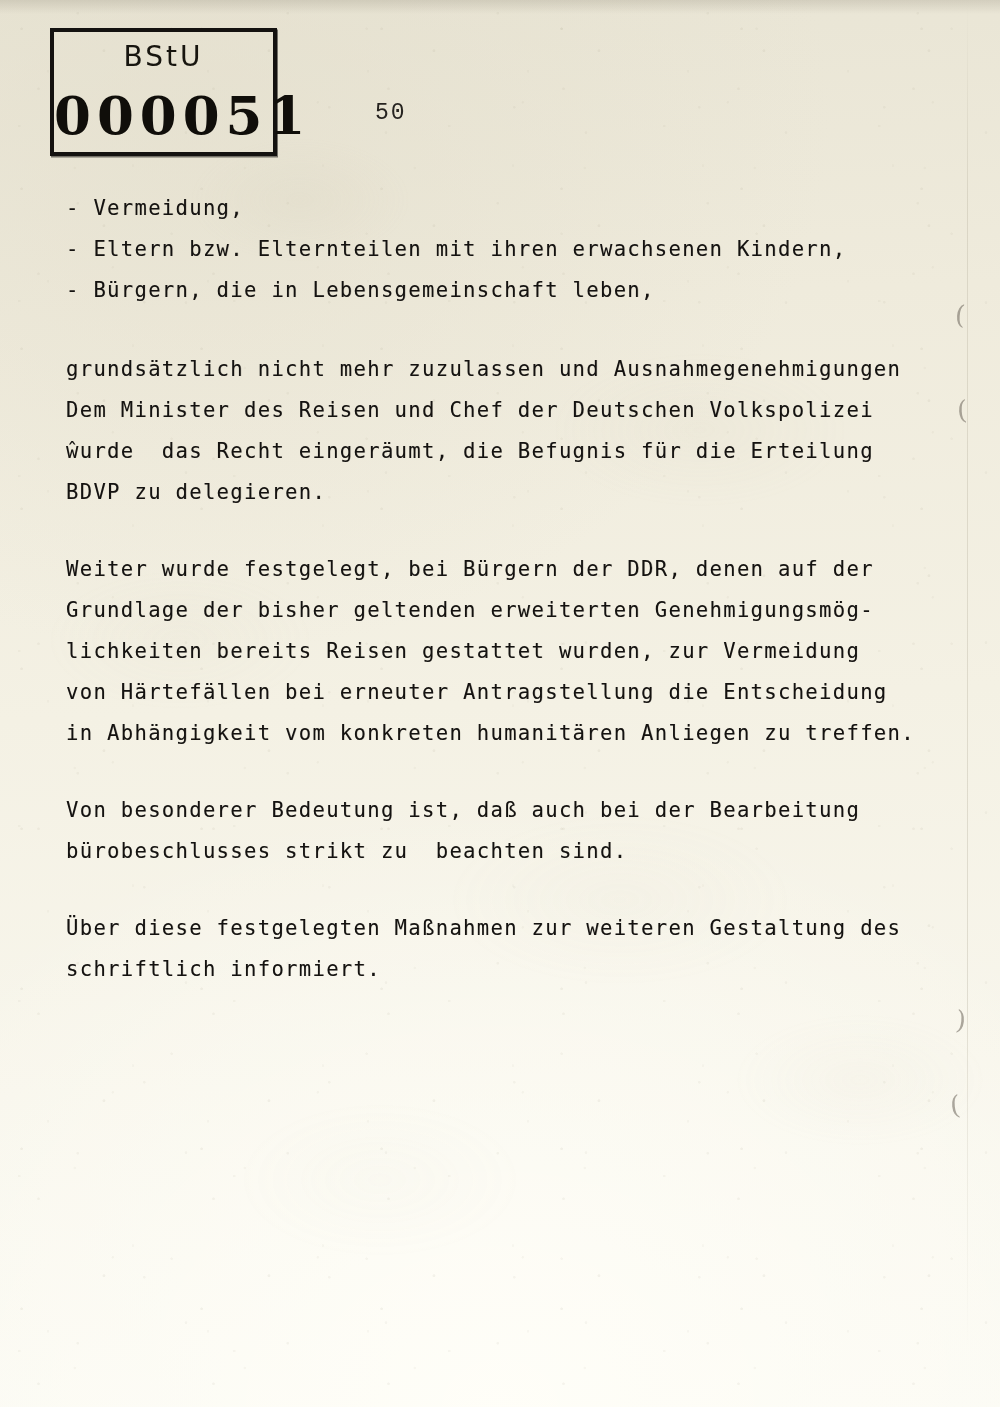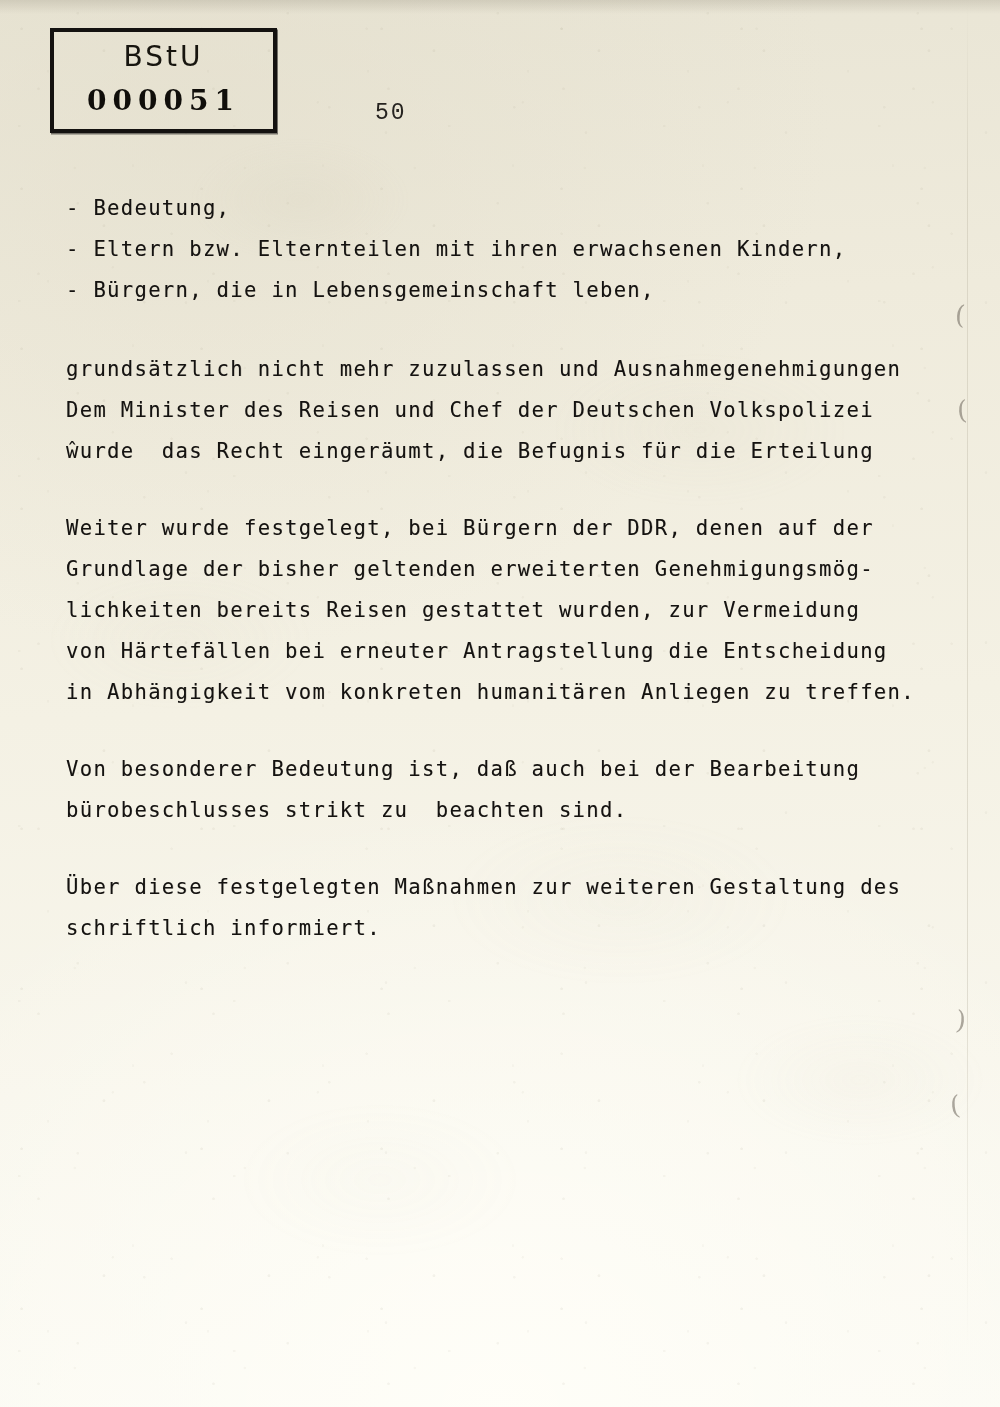--- a/index.html
+++ b/index.html
@@ -62,21 +62,21 @@
       radial-gradient(ellipse 180px 95px  at 860px 1080px, rgba(198,190,166,0.18), transparent 72%),
       radial-gradient(ellipse 200px 110px at 380px 1180px, rgba(200,193,170,0.12), transparent 74%);
   }
 
   
   .stamp-box {
     position: absolute;
     left: 50px;
     top: 28px;
     width: 227px;
-    height: 105px;
+    height: 128px;
     border: 4px solid #141210;
     box-sizing: border-box;
     box-shadow: 1px 1.5px 0 rgba(20,18,16,0.55);
   }
   .stamp-title {
     position: absolute;
     left: 0; right: 0;
     top: 8px;
     text-align: center;
     font-family: "DejaVu Sans", "Liberation Sans", sans-serif;
@@ -84,21 +84,21 @@
     letter-spacing: 3px;
     color: #17150f;
     font-weight: 400;
   }
   .stamp-number {
     position: absolute;
     left: 0; right: 0;
     top: 52px;
     text-align: center;
     font-family: "DejaVu Serif", "Liberation Serif", serif;
-    font-size: 28px;
+    font-size: 53px;
     letter-spacing: 6px;
     color: #100e0a;
     font-weight: 700;
   }
 
   
   .page-number {
     position: absolute;
     left: 375px;
     top: 100px;
@@ -176,31 +176,32 @@
   <div class="stamp-box">
     <div class="stamp-title">BStU</div>
     <div class="stamp-number">000051</div>
   </div>
 
   <div class="page-number">50</div>
 
   <div class="body-text">
 
     <div class="bullets">
-      <div class="tline">- Bedeutung,</div>
+      <div class="tline">- Vermeidung,</div>
       <div class="tline">- Eltern bzw. Elternteilen mit ihren erwachsenen Kindern,</div>
       <div class="tline">- Bürgern, die in Lebensgemeinschaft leben,</div>
     </div>
 
     <div class="block-gap-lg"></div>
 
     <div>
       <div class="tline">grundsätzlich nicht mehr zuzulassen und Ausnahmegenehmigungen</div>
       <div class="tline">Dem Minister des Reisen und Chef der Deutschen Volkspolizei</div>
       <div class="tline">ŵurde  das Recht eingeräumt, die Befugnis für die Erteilung</div>
+      <div class="tline">BDVP zu delegieren.</div>
     </div>
 
     <div class="block-gap-md"></div>
 
     <div>
       <div class="tline">Weiter wurde festgelegt, bei Bürgern der DDR, denen auf der</div>
       <div class="tline">Grundlage der bisher geltenden erweiterten Genehmigungsmög-</div>
       <div class="tline">lichkeiten bereits Reisen gestattet wurden, zur Vermeidung</div>
       <div class="tline">von Härtefällen bei erneuter Antragstellung die Entscheidung</div>
       <div class="tline">in Abhängigkeit vom konkreten humanitären Anliegen zu treffen.</div>

